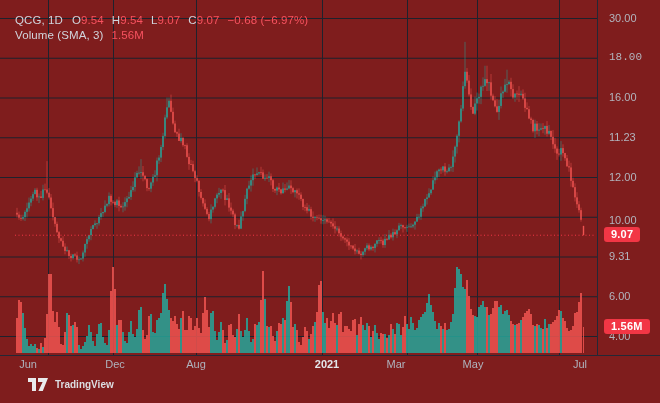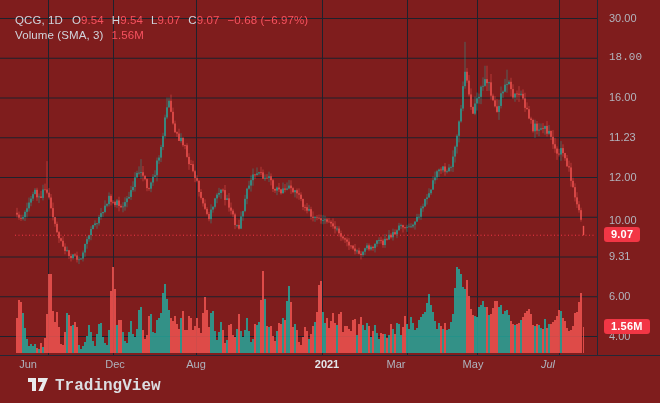--- a/index.html
+++ b/index.html
@@ -20,22 +20,22 @@
   .v-sep { position:absolute; left:597px; top:0; width:1px; height:355px; background:#242836; }
   .h-sep { position:absolute; left:0; top:355px; width:660px; height:1px; background:#242836; }
 
   .tick   { position:absolute; left:609px; font-size:11px; color:#b2b5be; }
   .badge  { position:absolute; left:604px; background:#f23645; color:#ffffff; font-size:11px;
             font-weight:700; padding:1px 7px 2px 7px; border-radius:3px; letter-spacing:0.2px; }
 
   .tlabel { position:absolute; top:358px; font-size:11px; color:#aeb3bd; transform:translateX(-50%); }
   .tlabel.strong { color:#e3e6ea; font-weight:700; }
 
-  .logo { position:absolute; left:28px; top:377px; display:flex; align-items:flex-start; gap:7px;
-          color:#dcdee2; font-size:16px; font-weight:700; text-decoration:none;font-family:Liberation Mono, monospace; }
+  .logo { position:absolute; left:28px; top:377px; display:flex; align-items:center; gap:7px;
+          color:#dcdee2; font-size:10px; font-weight:700; text-decoration:none; }
   .logo svg { display:block; }
 </style>
 </head>
 <body>
 
 <div id="chart-root">
 
   <svg id="chart-svg" width="660" height="403">
       <line x1="0" y1="18.5" x2="597" y2="18.5" stroke="#1e222d" stroke-width="1"></line>
       <line x1="0" y1="58.25" x2="597" y2="58.25" stroke="#1e222d" stroke-width="1"></line>
@@ -935,21 +935,21 @@
       <div class="tick" style="top: 289.75px;">6.00</div>
       <div class="tick" style="top: 329.5px;">4.00</div>
     </div>
   <div id="time-axis">
       <div class="tlabel" style="left: 28px;">Jun</div>
       <div class="tlabel" style="left: 115px;">Dec</div>
       <div class="tlabel" style="left: 196px;">Aug</div>
       <div class="tlabel strong" style="left: 327px;">2021</div>
       <div class="tlabel" style="left: 396px;">Mar</div>
       <div class="tlabel" style="left: 473px;">May</div>
-      <div class="tlabel" style="left: 548px; font-style: italic;">Jul</div>
+      <div class="tlabel" style="left: 580px;">Jul</div>
     </div>
 
   <div class="badge" id="price-badge" style="top: 227.234px; background: rgb(242, 54, 69);">9.07</div>
   <div class="badge" id="volume-badge" style="top: 319px; background: rgb(242, 54, 69);">1.56M</div>
 
   <a class="logo">
     <span>
       <svg width="20" height="15" viewBox="0 0 20 15">
         <polygon points="0,1 8,1 8,14 4,14 4,5 0,5" fill="#e9eaec"></polygon>
         <polygon points="10,1 20,1 14.8,14 10.4,14 14.6,5 10,5" fill="#e9eaec"></polygon>

